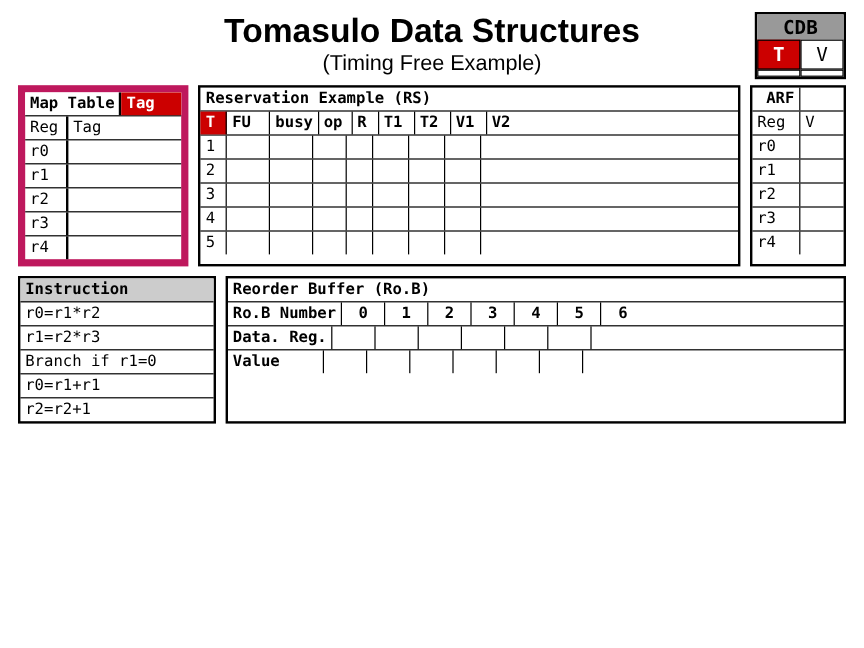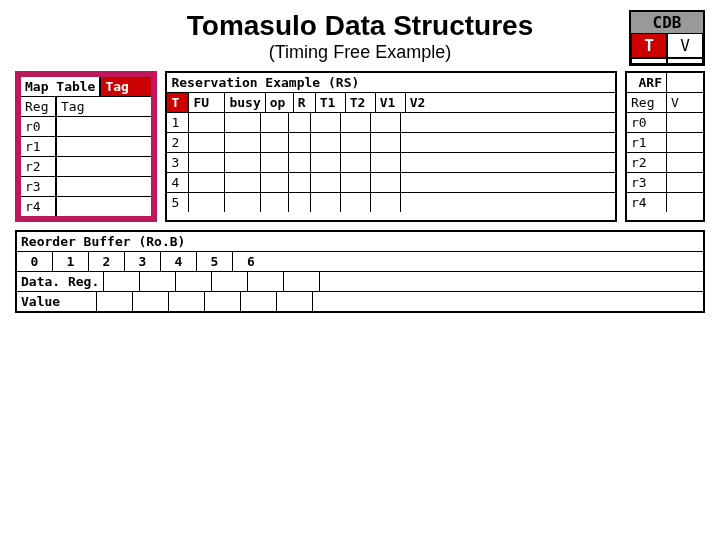--- a/index.html
+++ b/index.html
@@ -418,26 +418,35 @@
       <div class="arf-data-row">
         <div class="arf-data-cell">r4</div>
         <div class="arf-data-cell v-col"></div>
       </div>
     </div>
 
   </div>
 
   <div class="bottom-content">
 
+    <div class="instr-section">
+      <div class="instr-header">Instruction</div>
+      <div class="instr-row">r0=r1*r2</div>
+      <div class="instr-row">r1=r2*r3</div>
+      <div class="instr-row">Branch if r1=0</div>
+      <div class="instr-row">r0=r1+r1</div>
+      <div class="instr-row">r2=r2+1</div>
+    </div>
 
     <div class="rob-section">
       <div class="rob-header">Reorder Buffer (Ro.B)</div>
       <div class="rob-rows">
 
         <div class="rob-row">
+          <div class="rob-label">Ro.B Number</div>
           <div class="rob-num-header">0</div>
           <div class="rob-num-header">1</div>
           <div class="rob-num-header">2</div>
           <div class="rob-num-header">3</div>
           <div class="rob-num-header">4</div>
           <div class="rob-num-header">5</div>
           <div class="rob-num-header">6</div>
         </div>
 
         <div class="rob-row">

